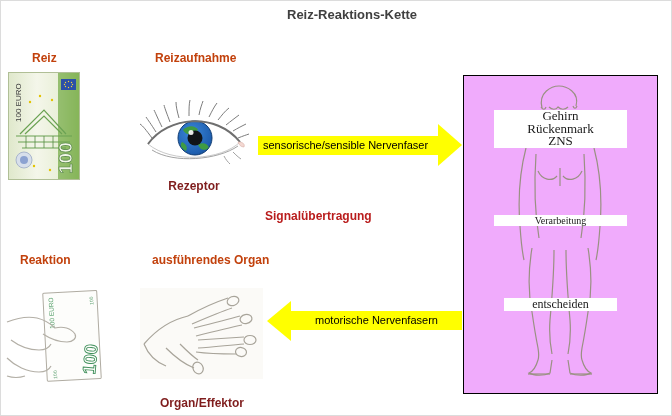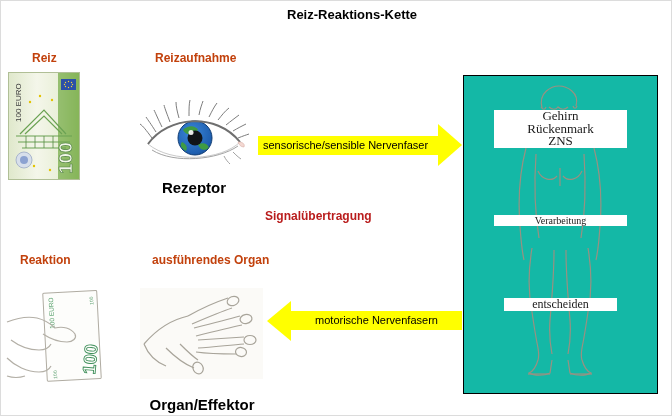--- a/index.html
+++ b/index.html
@@ -3,35 +3,35 @@
 <meta charset="utf-8">
 <style>
   html,body{margin:0;padding:0;background:#fff;}
   #frame{
     position:relative;width:672px;height:416px;background:#fff;
     font-family:"Liberation Sans",sans-serif;overflow:hidden;
     box-shadow:inset 0 0 0 1px #dcdcdc;
   }
   .abs{position:absolute;}
   .lbl{font-size:12px;font-weight:bold;color:#c2410c;white-space:nowrap;}
-  .lbl-blue{font-size:15px;font-weight:bold;color:#000000;white-space:nowrap;text-align:center;}
+  .lbl-blue{font-size:12px;font-weight:bold;color:#7f1d1d;white-space:nowrap;text-align:center;}
   .lbl-red{font-size:12px;font-weight:bold;color:#b91c1c;white-space:nowrap;}
-  .title{font-size:13px;font-weight:bold;color:#000000;white-space:nowrap;}
+  .title{font-size:13px;font-weight:bold;color:#404040;white-space:nowrap;}
   
   .arrowR{position:absolute;width:204px;height:42px;}
   .arrowR .body{position:absolute;left:0;top:12px;width:180px;height:19px;background:#FFFF00;}
   .arrowR .head{position:absolute;left:180px;top:0;width:0;height:0;
     border-top:21px solid transparent;border-bottom:21px solid transparent;border-left:24px solid #FFFF00;}
   .arrowL{position:absolute;width:195px;height:40px;}
   .arrowL .body{position:absolute;left:24px;top:10px;width:171px;height:19px;background:#FFFF00;}
   .arrowL .head{position:absolute;left:0;top:0;width:0;height:0;
     border-top:20px solid transparent;border-bottom:20px solid transparent;border-right:24px solid #FFFF00;}
   .arrow-text{position:absolute;font-size:11px;color:#000;line-height:19px;white-space:nowrap;}
   
-  .znsbox{position:absolute;left:463px;top:75px;width:193px;height:317px;border:1px solid #000;background:#14b8a6;}
+  .znsbox{position:absolute;left:463px;top:75px;width:193px;height:317px;border:1px solid #000;background:#f0abfc;}
   .serif{font-family:"Liberation Serif",serif;color:#1a1a1a;text-align:center;background:#fff;}
   .zns-head{position:absolute;left:30px;right:30px;top:34px;font-size:13px;line-height:12.5px;}
   .zns-mid{position:absolute;left:30px;right:30px;top:139px;font-size:10px;}
   .zns-low{position:absolute;left:40px;right:40px;top:222px;font-size:12px;line-height:13px;}
   svg{display:block;}
 </style>
 </head>
 <body>
 
 <div id="frame">

